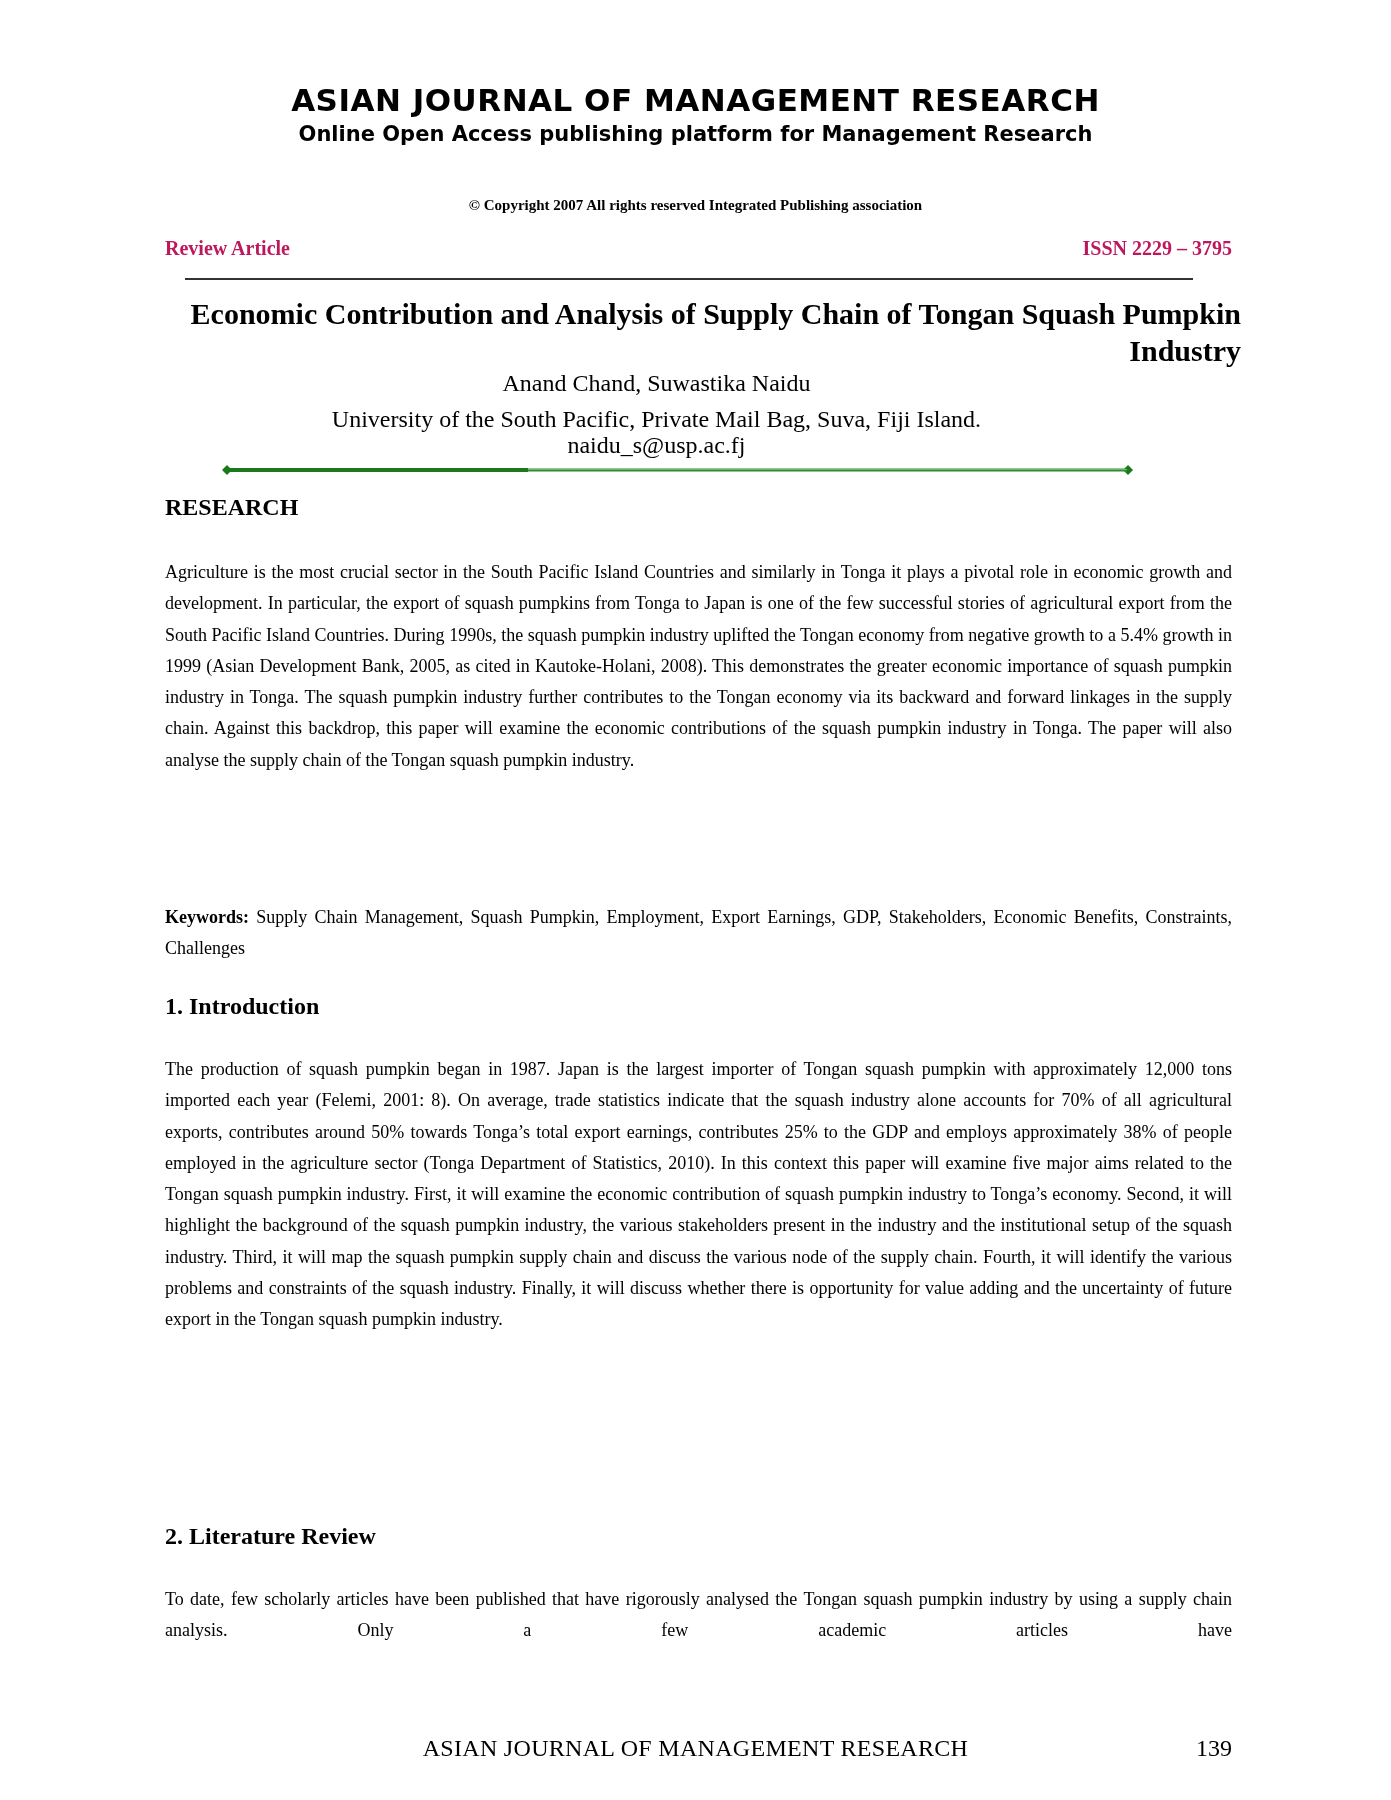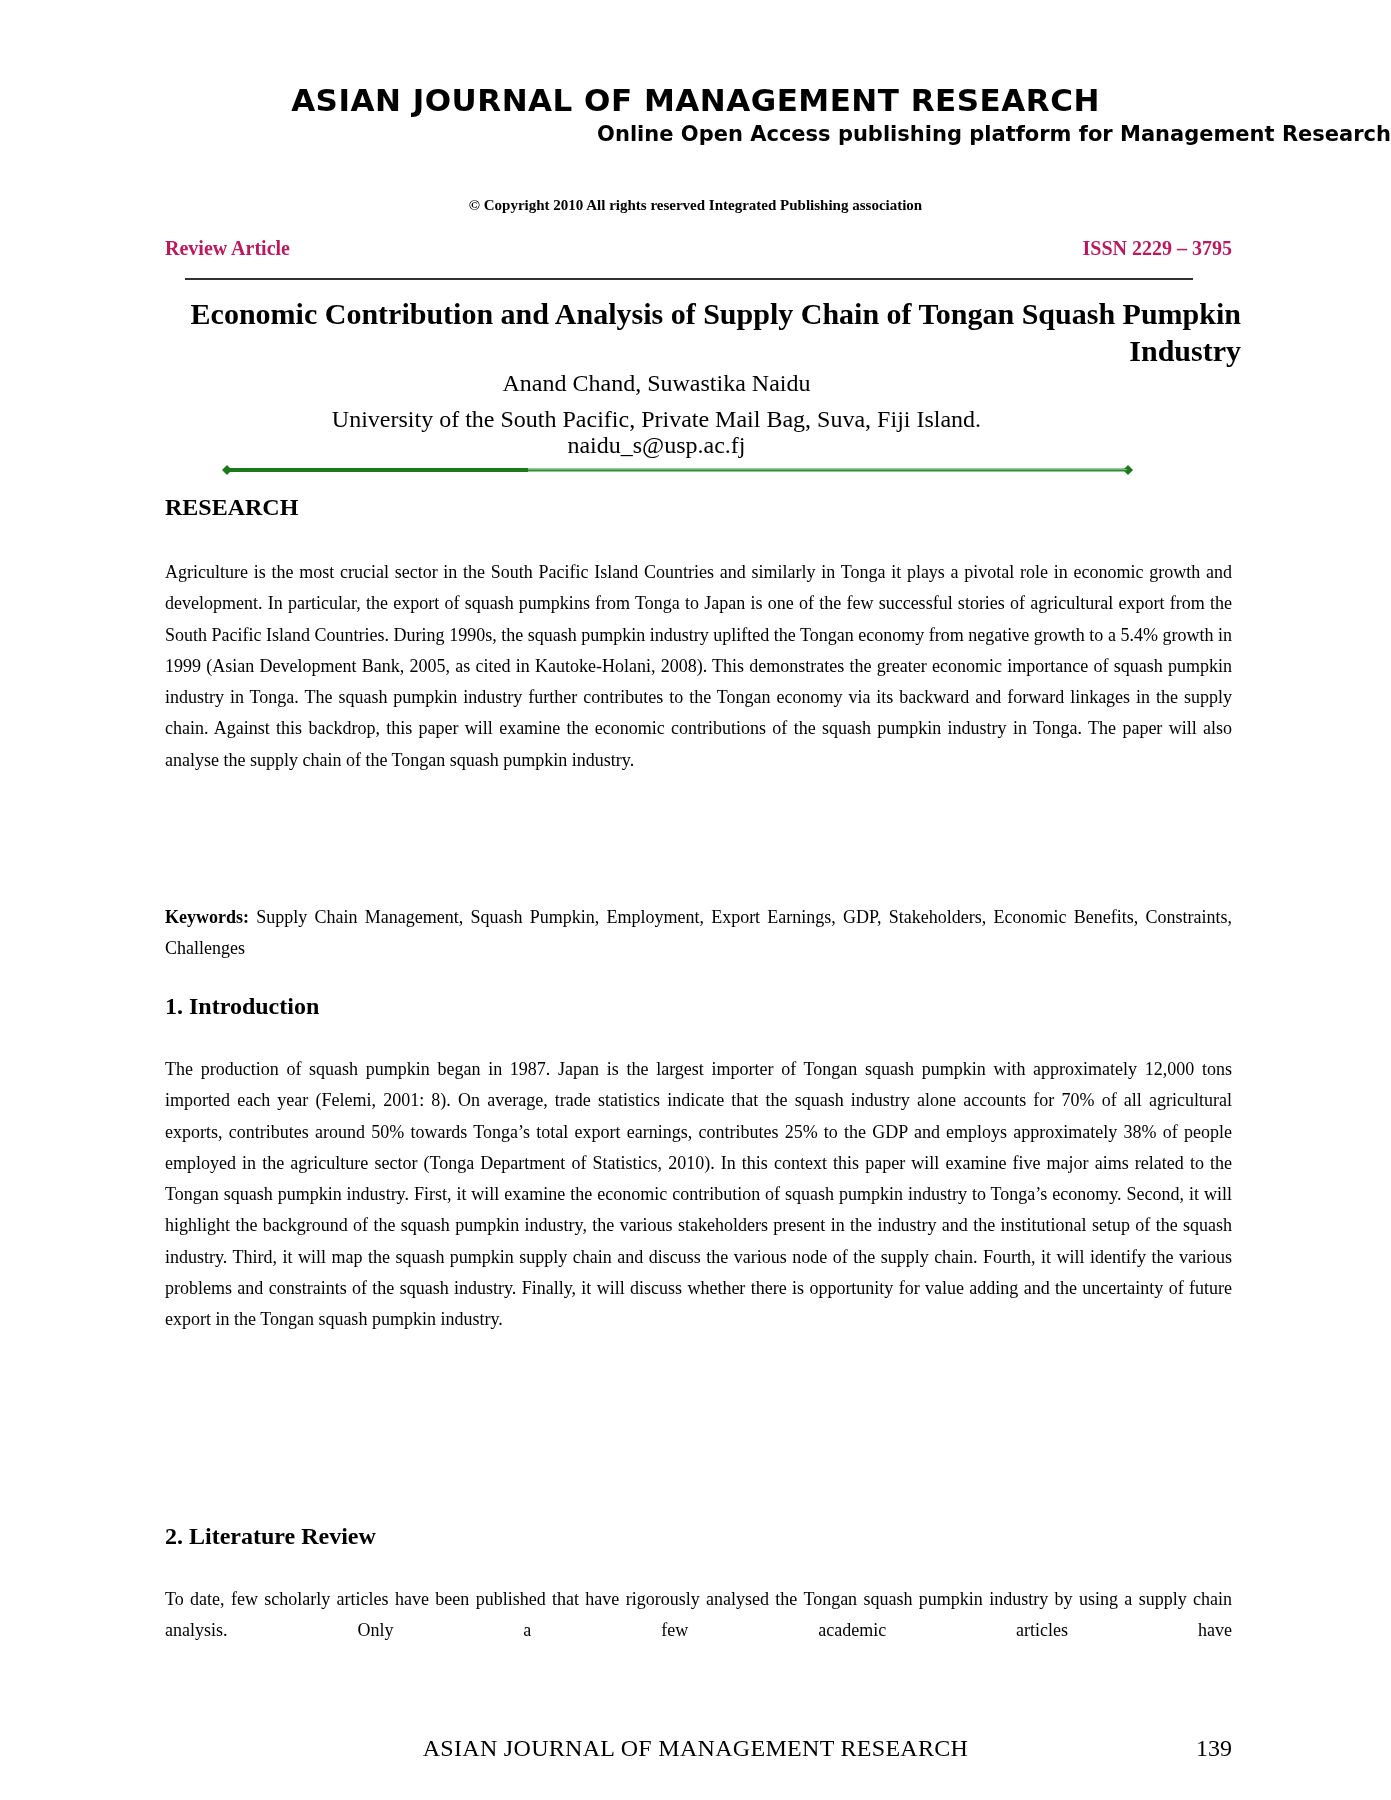--- a/index.html
+++ b/index.html
@@ -3,21 +3,21 @@
 <meta charset="utf-8">
 <style>
   html, body { margin: 0; padding: 0; background: #ffffff; }
   body { width: 1391px; height: 1800px; position: relative; overflow: hidden; color: #000; }
   .abs { position: absolute; }
   .journal-title {
     left: 0; width: 1391px; top: 82px; text-align: center;
     font-family: "DejaVu Sans", sans-serif; font-weight: bold; font-size: 31px; letter-spacing: 0.5px;
   }
   .journal-sub {
-    left: 0; width: 1391px; top: 122px; text-align: right;
+    left: 0; width: 1391px; top: 122px; text-align: center;
     font-family: "DejaVu Sans", sans-serif; font-weight: bold; font-size: 21px;
   }
   .copyright {
     left: 0; width: 1391px; top: 197px; text-align: center;
     font-family: "Liberation Serif", serif; font-weight: bold; font-size: 15px;
   }
   .meta-left, .meta-right {
     top: 237px; font-family: "Liberation Serif", serif; font-weight: bold; font-size: 20px; color: #be185d;
   }
   .meta-left { left: 165px; }
@@ -49,21 +49,21 @@
   .page-num {
     right: 159px; top: 1735px;
     font-family: "Liberation Serif", serif; font-size: 24px;
   }
 </style>
 </head>
 <body>
 
 <div class="abs journal-title">ASIAN JOURNAL OF MANAGEMENT RESEARCH</div>
 <div class="abs journal-sub">Online Open Access publishing platform for Management Research</div>
-<div class="abs copyright">© Copyright 2010 All rights reserved Integrated Publishing association</div>
+<div class="abs copyright">© Copyright 2007 All rights reserved Integrated Publishing association</div>
 
 <div class="abs meta-left">Review Article</div>
 <div class="abs meta-right">ISSN 2229 – 3795</div>
 
 <div class="abs rule-top"></div>
 
 <div class="abs paper-title">Economic Contribution and Analysis of Supply Chain of Tongan Squash Pumpkin Industry</div>
 <div class="abs authors">Anand Chand, Suwastika Naidu</div>
 <div class="abs affil">University of the South Pacific, Private Mail Bag, Suva, Fiji Island.</div>
 <div class="abs email">naidu_s@usp.ac.fj</div>

